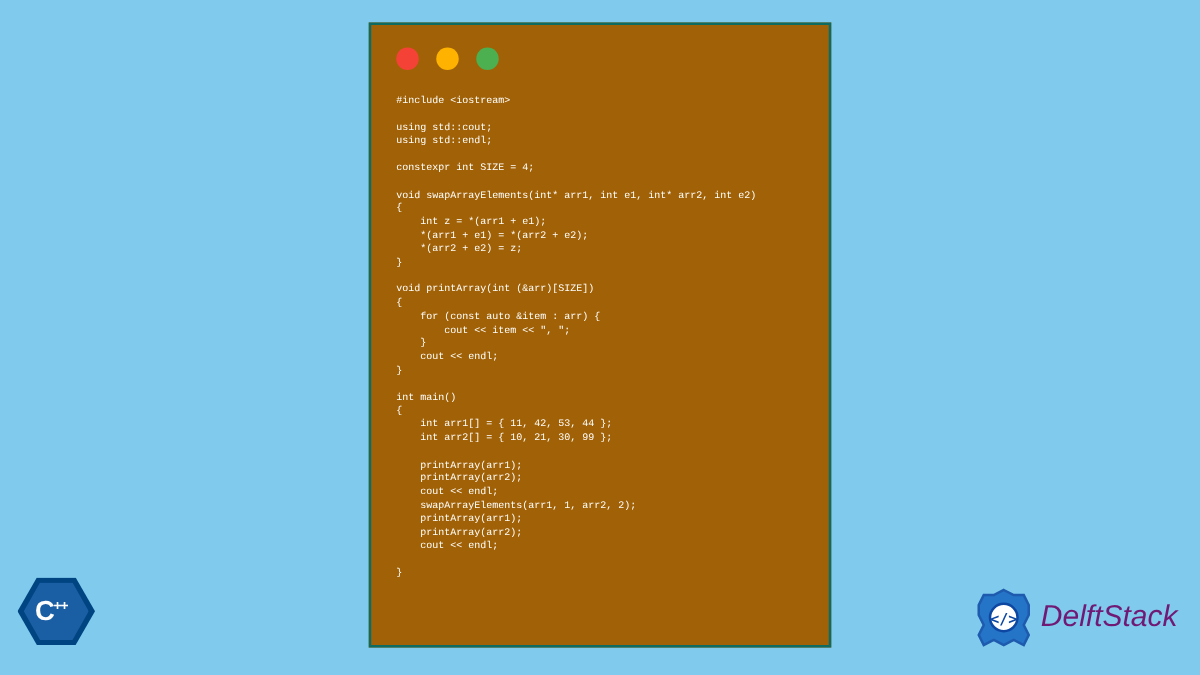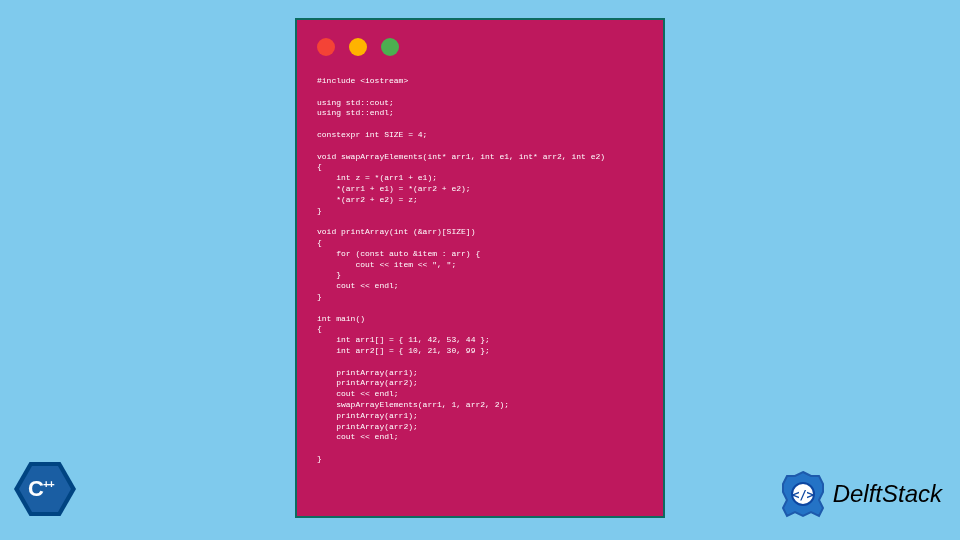--- a/index.html
+++ b/index.html
@@ -10,21 +10,21 @@
       position: relative;
       font-family: Arial, sans-serif;
       overflow: hidden;
     }
     .code-window {
       position: absolute;
       left: 295px;
       top: 18px;
       width: 370px;
       height: 500px;
-      background: #be185d;
+      background: #a16207;
       border: 2px solid #0d6b60;
     }
     .window-controls {
       display: flex;
       gap: 14px;
       padding: 18px 20px 10px 20px;
     }
     .control-dot {
       width: 18px;
       height: 18px;
@@ -85,21 +85,21 @@
       display: flex;
       align-items: center;
       gap: 6px;
     }
     .gear-icon {
       width: 48px;
       height: 48px;
       position: relative;
     }
     .delft-text {
-      color: #000000;
+      color: #701a75;
       font-size: 24px;
       font-style: italic;
       font-weight: 500;
     }
   </style>
 </head>
 <body>
 
 <div class="code-window">
   <div class="window-controls">

